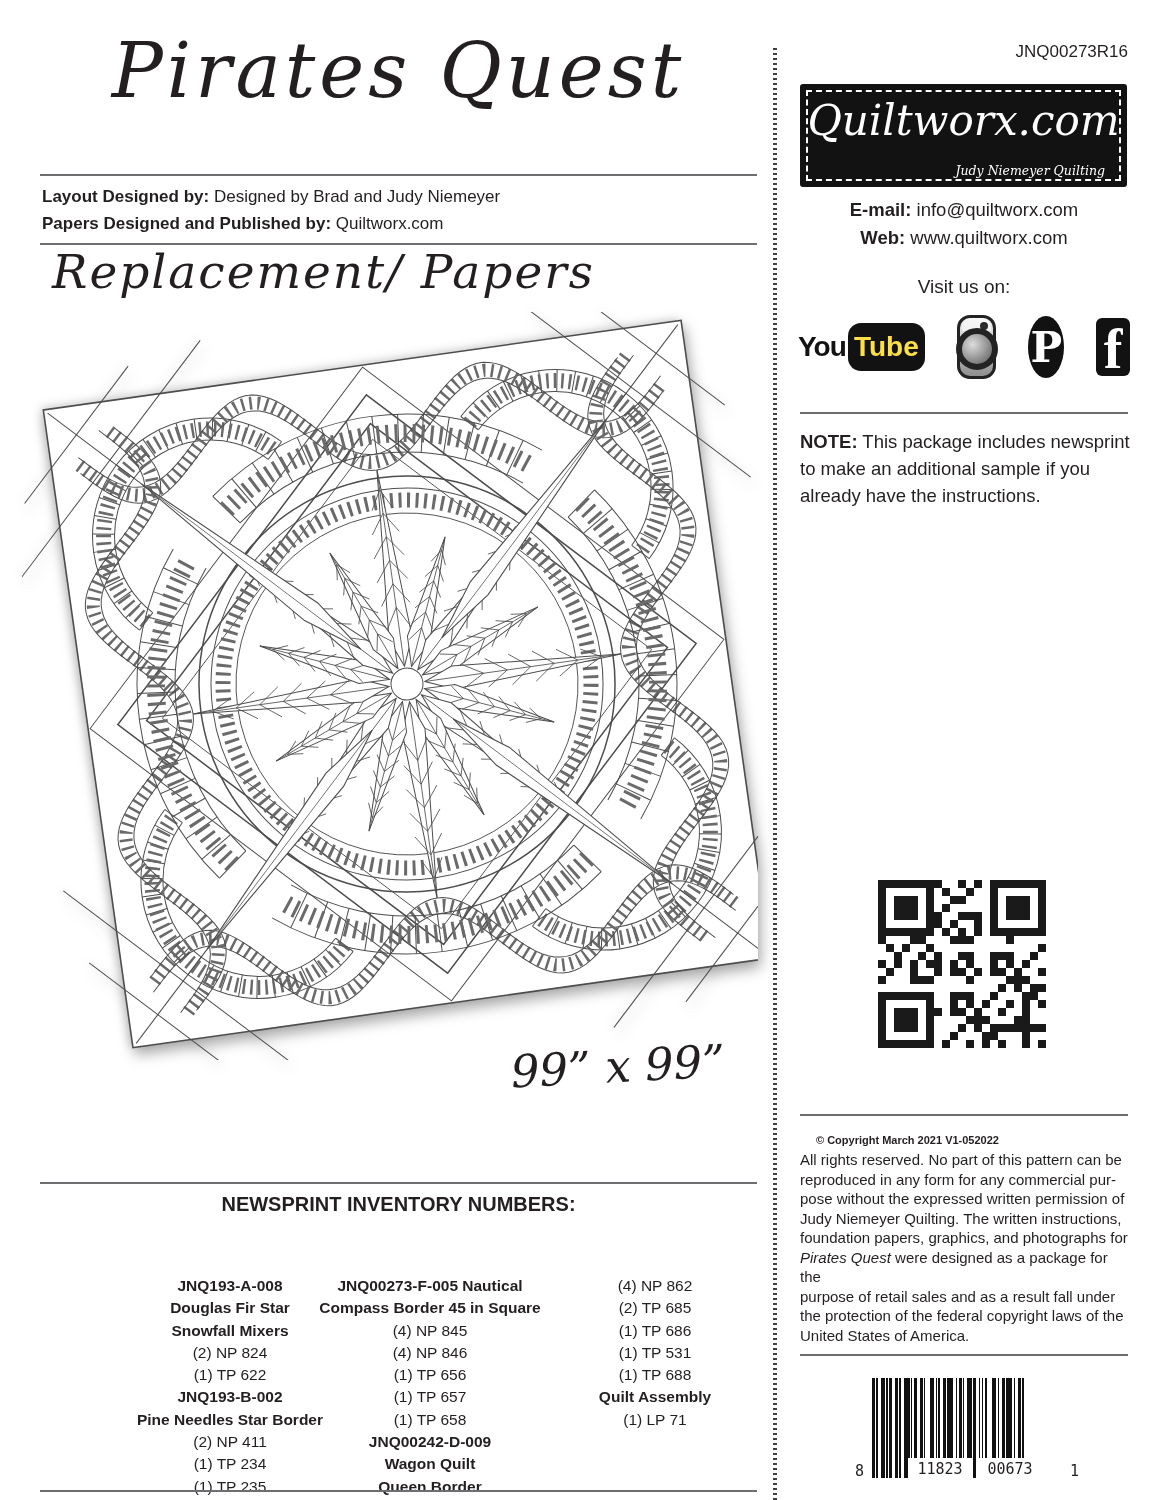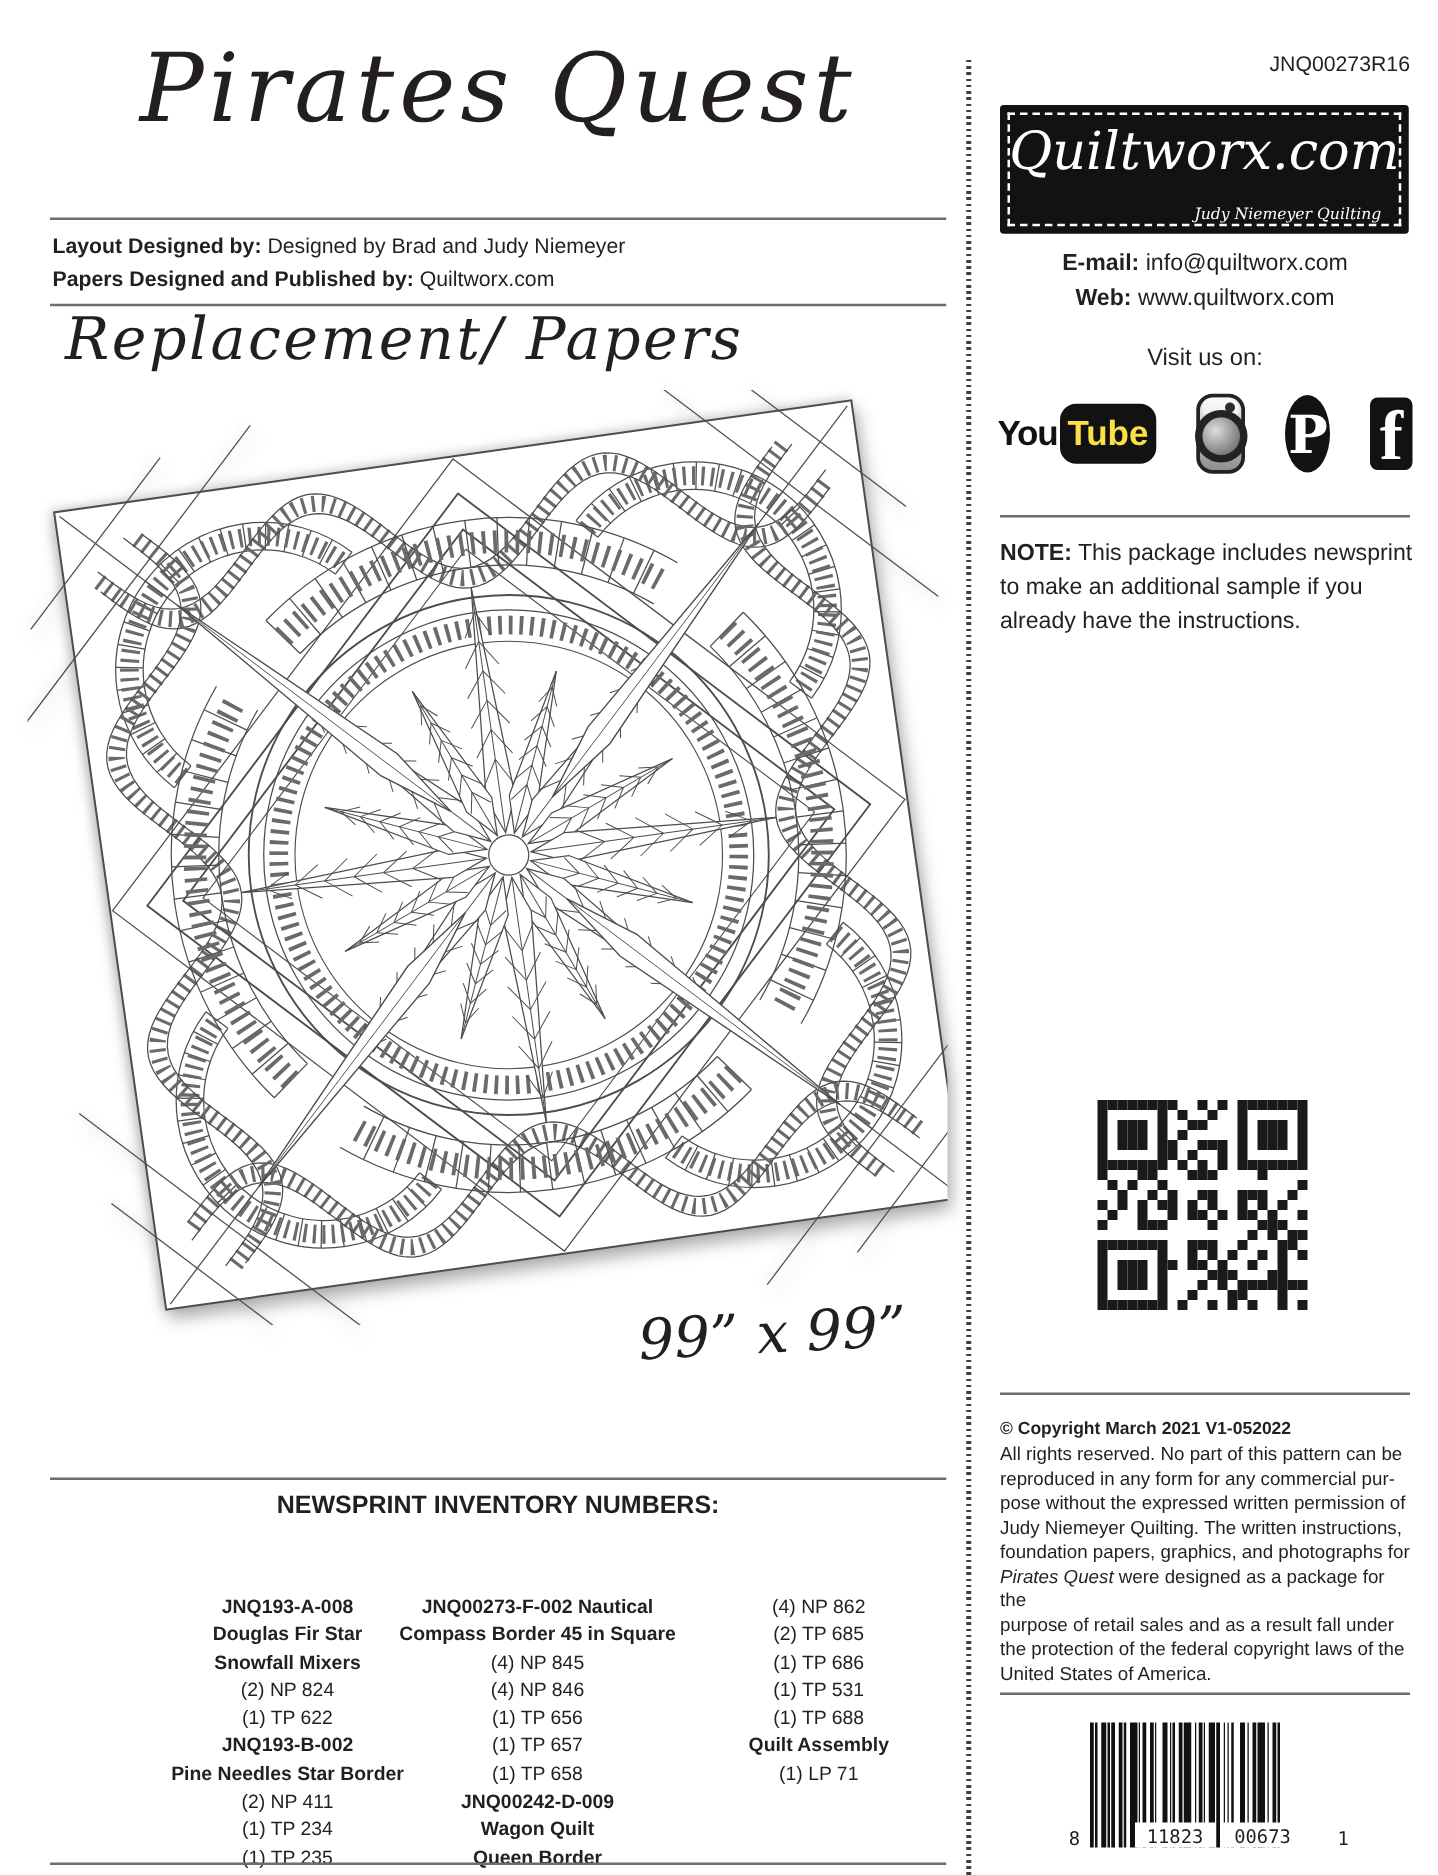--- a/index.html
+++ b/index.html
@@ -51,21 +51,21 @@
            border:6px solid #232323;background:radial-gradient(circle at 35% 35%,#ddd,#555);}
   .pin{width:62px;height:62px;border-radius:50%;background:#121212;color:#fff;display:flex;align-items:center;
        justify-content:center;font-size:42px;font-weight:bold;font-family:"DejaVu Serif",serif;}
   .fb{width:58px;height:58px;border-radius:6px;background:#121212;color:#fff;overflow:hidden;display:flex;
       align-items:flex-end;justify-content:center;font-size:56px;font-weight:bold;font-family:"Liberation Serif",serif;line-height:.92;}
   #note{position:absolute;left:800px;top:428px;width:332px;font-size:18.5px;line-height:1.46;white-space:pre-line;margin:0;}
   #qr{position:absolute;left:878px;top:880px;width:168px;height:168px;display:grid;
       grid-template-columns:repeat(21,1fr);grid-template-rows:repeat(21,1fr);background:#fff;}
   #qr div.on{background:#1a1a1a;}
   #copyright{position:absolute;left:800px;top:1134px;width:332px;}
-  #copy-heading{font-size:14px;font-weight:bold;margin:0 0 4px 0;}
+  #copy-heading{font-size:11px;font-weight:bold;margin:0 0 4px 16px;}
   #copy-body{font-size:15px;line-height:19.5px;white-space:pre-line;margin:0;}
   #barcode{position:absolute;left:872px;top:1378px;width:190px;height:100px;}
   #bars{position:absolute;left:0;top:0;width:100%;height:100%;display:flex;align-items:stretch;}
   #bars div{background:#111;height:100%;flex:0 0 auto;}
   .plate{position:absolute;bottom:0;height:20px;background:#fff;display:flex;align-items:flex-end;
          justify-content:center;font-size:15px;font-family:"DejaVu Sans Mono",monospace;}
   #plate-left{left:36px;width:64px;}
   #plate-right{right:20px;width:64px;}
   .edge-digit{position:absolute;bottom:-2px;font-size:15px;font-family:"DejaVu Sans Mono",monospace;}
   #digit-left{left:-17px;}
@@ -569,21 +569,21 @@
         <div class="b">Snowfall Mixers</div>
         <div>(2) NP 824</div>
         <div>(1) TP 622</div>
         <div class="b">JNQ193-B-002</div>
         <div class="b">Pine Needles Star Border</div>
         <div>(2) NP 411</div>
         <div>(1) TP 234</div>
         <div>(1) TP 235</div>
       </div>
       <div class="inv-col" id="inv-col-1">
-        <div class="b">JNQ00273-F-002 Nautical</div>
+        <div class="b">JNQ00273-F-005 Nautical</div>
         <div class="b">Compass Border 45 in Square</div>
         <div>(4) NP 845</div>
         <div>(4) NP 846</div>
         <div>(1) TP 656</div>
         <div>(1) TP 657</div>
         <div>(1) TP 658</div>
         <div class="b">JNQ00242-D-009</div>
         <div class="b">Wagon Quilt</div>
         <div class="b">Queen Border</div>
         <div>(4) NP 861</div>

